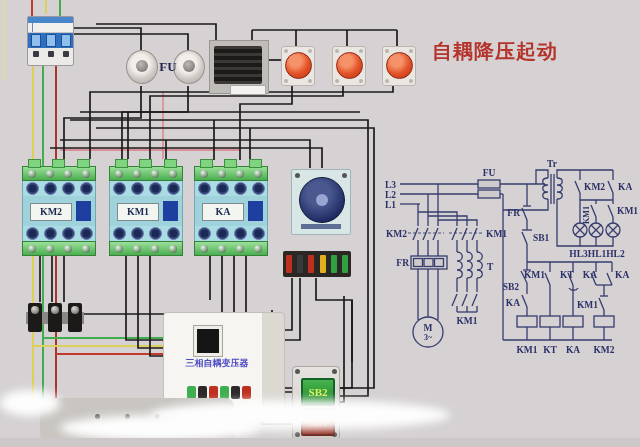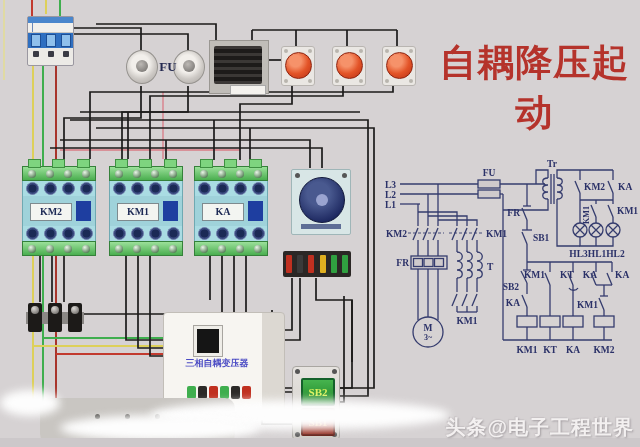--- a/index.html
+++ b/index.html
@@ -3,21 +3,21 @@
 <meta charset="utf-8">
 <style>
   html,body{margin:0;padding:0;}
   #stage{position:relative;width:640px;height:447px;background:#d6d2d3;overflow:hidden;
          font-family:"Liberation Sans",sans-serif;}
   svg{position:absolute;left:0;top:0;}
   .dev{position:absolute;}
 
   
   #title{position:absolute;left:432px;top:38px;width:205px;font-family:"Liberation Serif",serif;
-         font-weight:bold;font-size:37px;color:#b5332b;letter-spacing:1px;text-align:center;}
+         font-weight:bold;font-size:20px;color:#b5332b;letter-spacing:1px;text-align:left;}
   #watermark{position:absolute;right:6px;bottom:6px;font-size:20px;font-weight:bold;
          color:#f3f0f0;text-shadow:1px 1px 2px #a29da0, -1px -1px 1px #c9c4c6;letter-spacing:1px;}
 
   
   .breaker{left:27px;top:16px;width:45px;height:48px;background:#eceae6;border:1px solid #9a97a0;border-radius:2px;}
   .bk-top{height:6px;background:#4a86cc;}
   .bk-lbl{height:9px;background:#f2f0ec;border-bottom:1px solid #cac7c2;
           background-image:linear-gradient(90deg,transparent 4px,#6a88b8 4px,#6a88b8 5px,transparent 5px);}
   .bk-sw{height:15px;background:#2f6fc0;display:flex;justify-content:space-around;align-items:center;}
   .bk-sw span{display:block;width:8px;height:11px;background:#8fc0ec;border:1px solid #1d4f96;}
@@ -540,14 +540,13 @@
       <text class="slbl" x="615" y="278">KA</text>
       <text class="slbl" x="520" y="306" text-anchor="end">KA</text>
       <text class="slbl" x="598" y="308" text-anchor="end">KM1</text>
       <text class="slbl" x="527" y="353" text-anchor="middle">KM1</text>
       <text class="slbl" x="550" y="353" text-anchor="middle">KT</text>
       <text class="slbl" x="573" y="353" text-anchor="middle">KA</text>
       <text class="slbl" x="604" y="353" text-anchor="middle">KM2</text>
     </g>
   </svg>
 
-  <div id="watermark">头条@电子工程世界</div>
 </div>
 
 </body></html>

